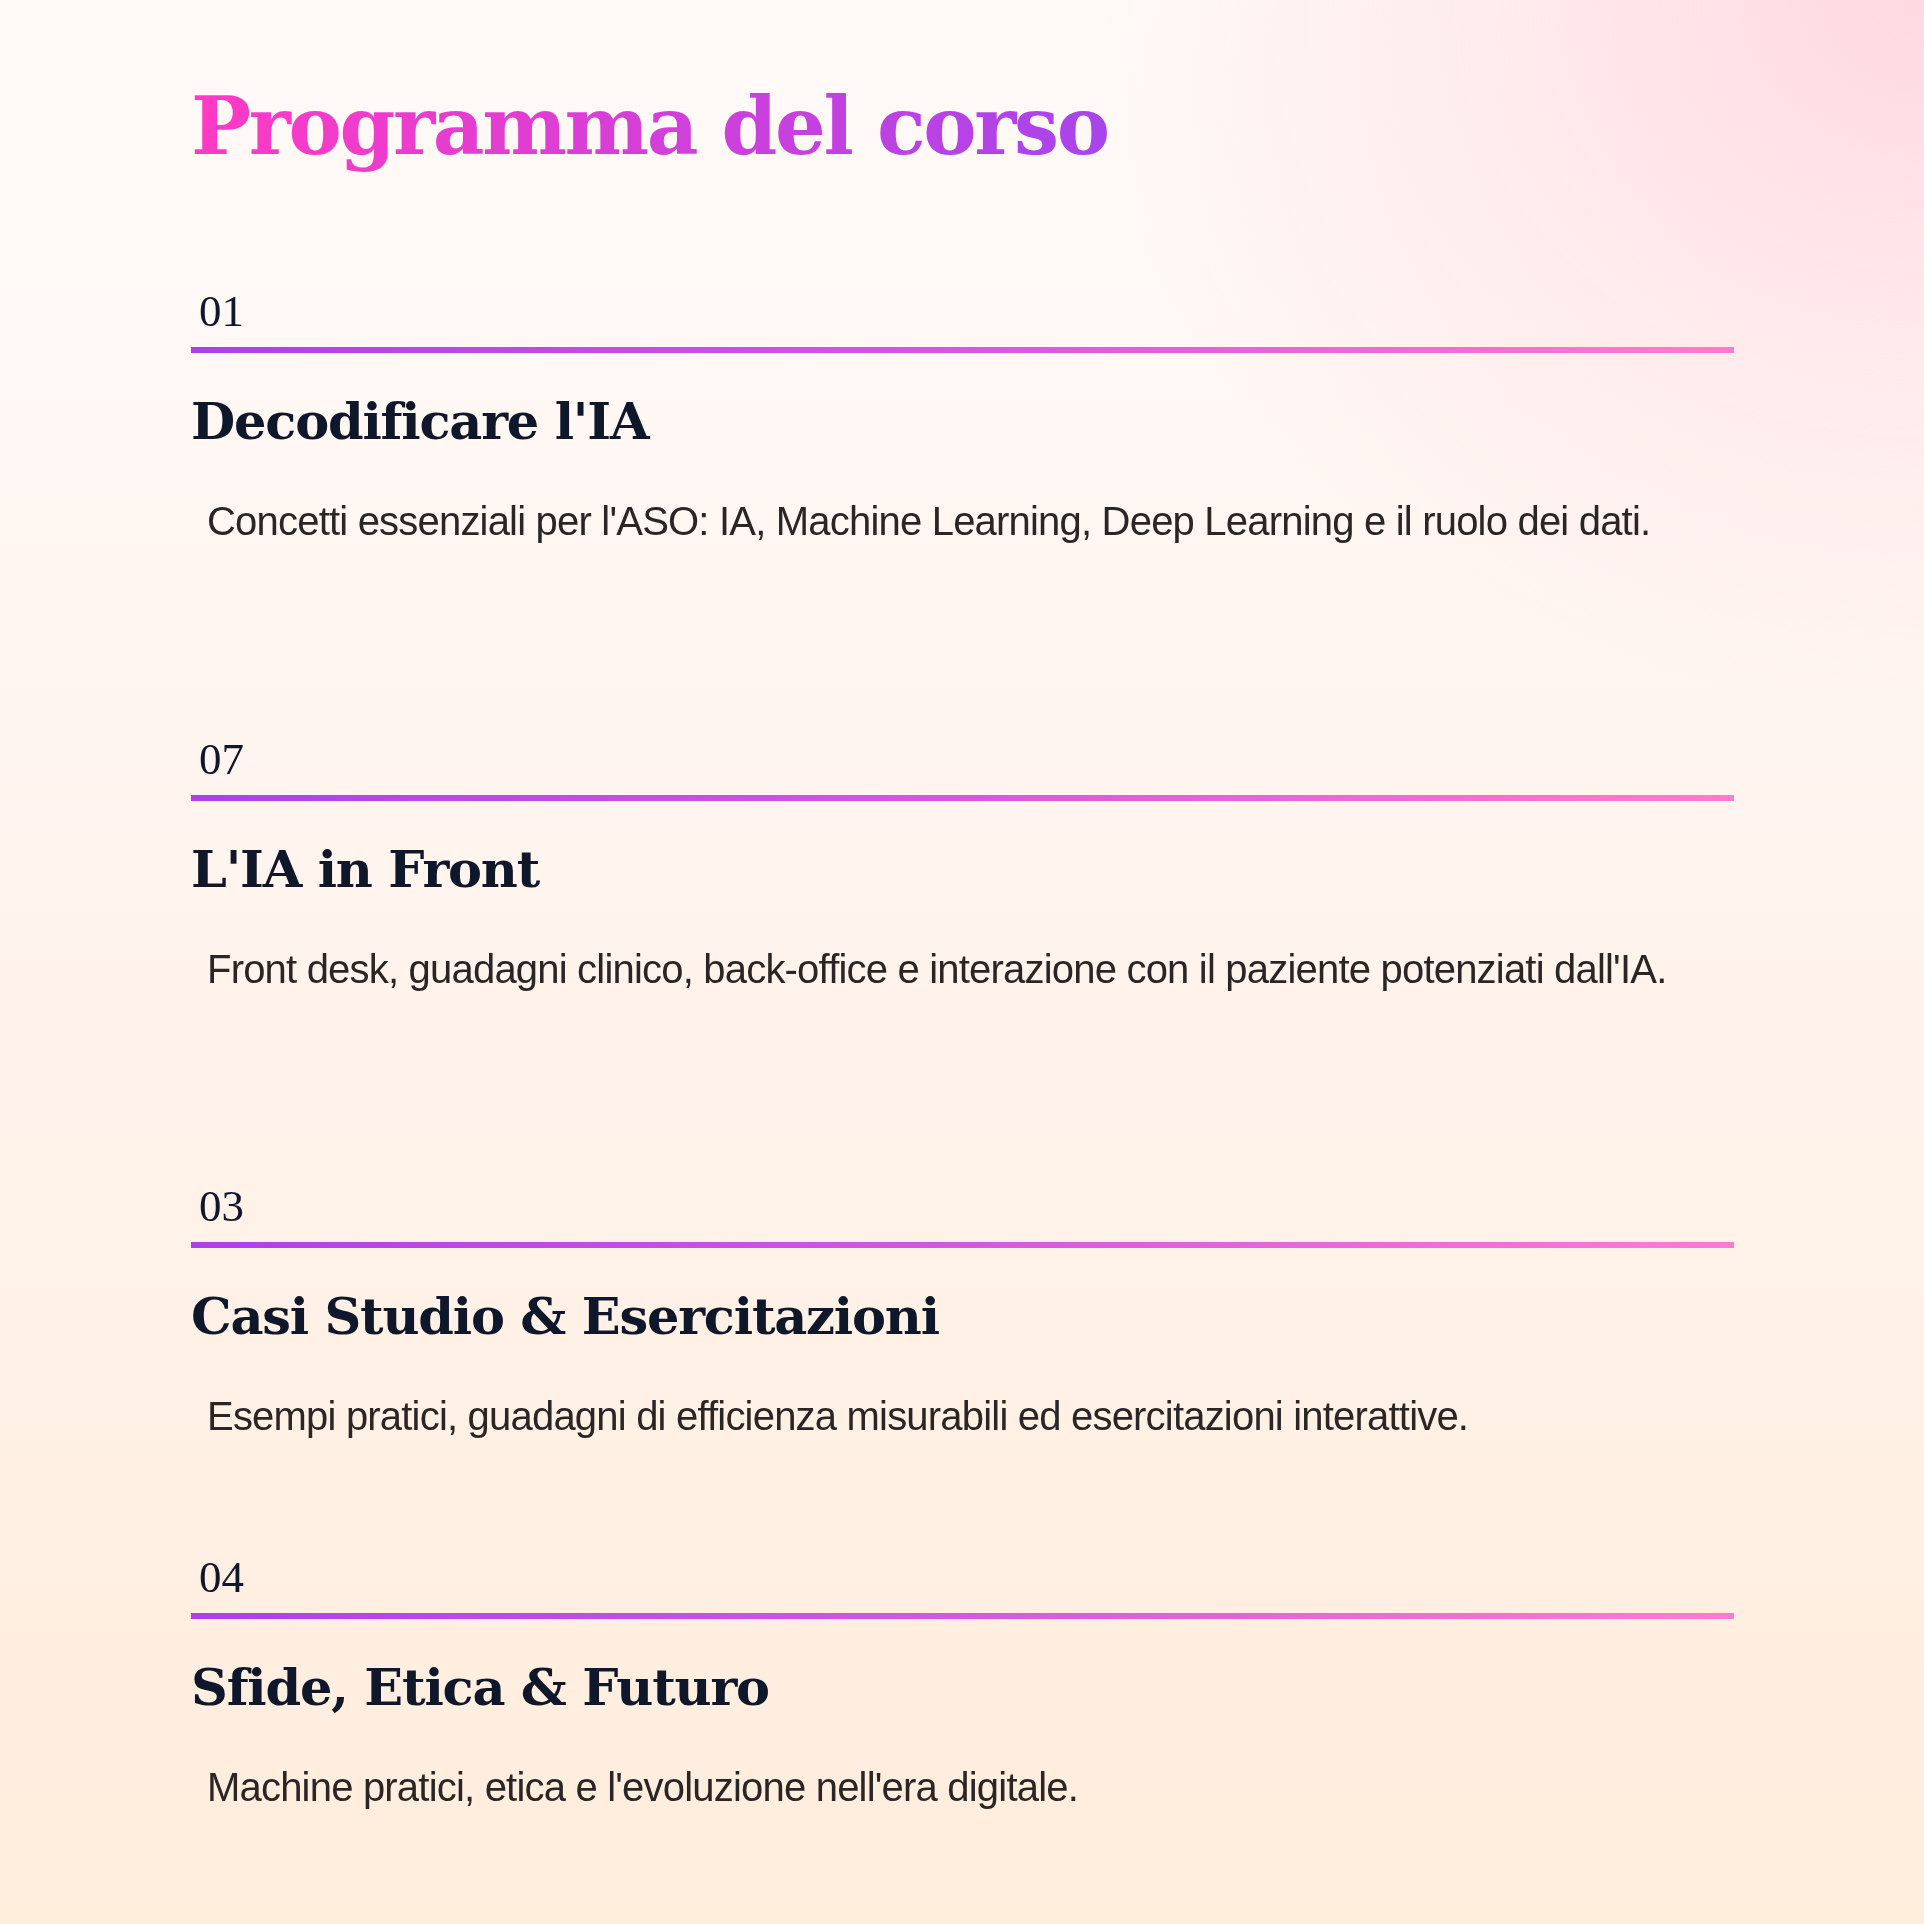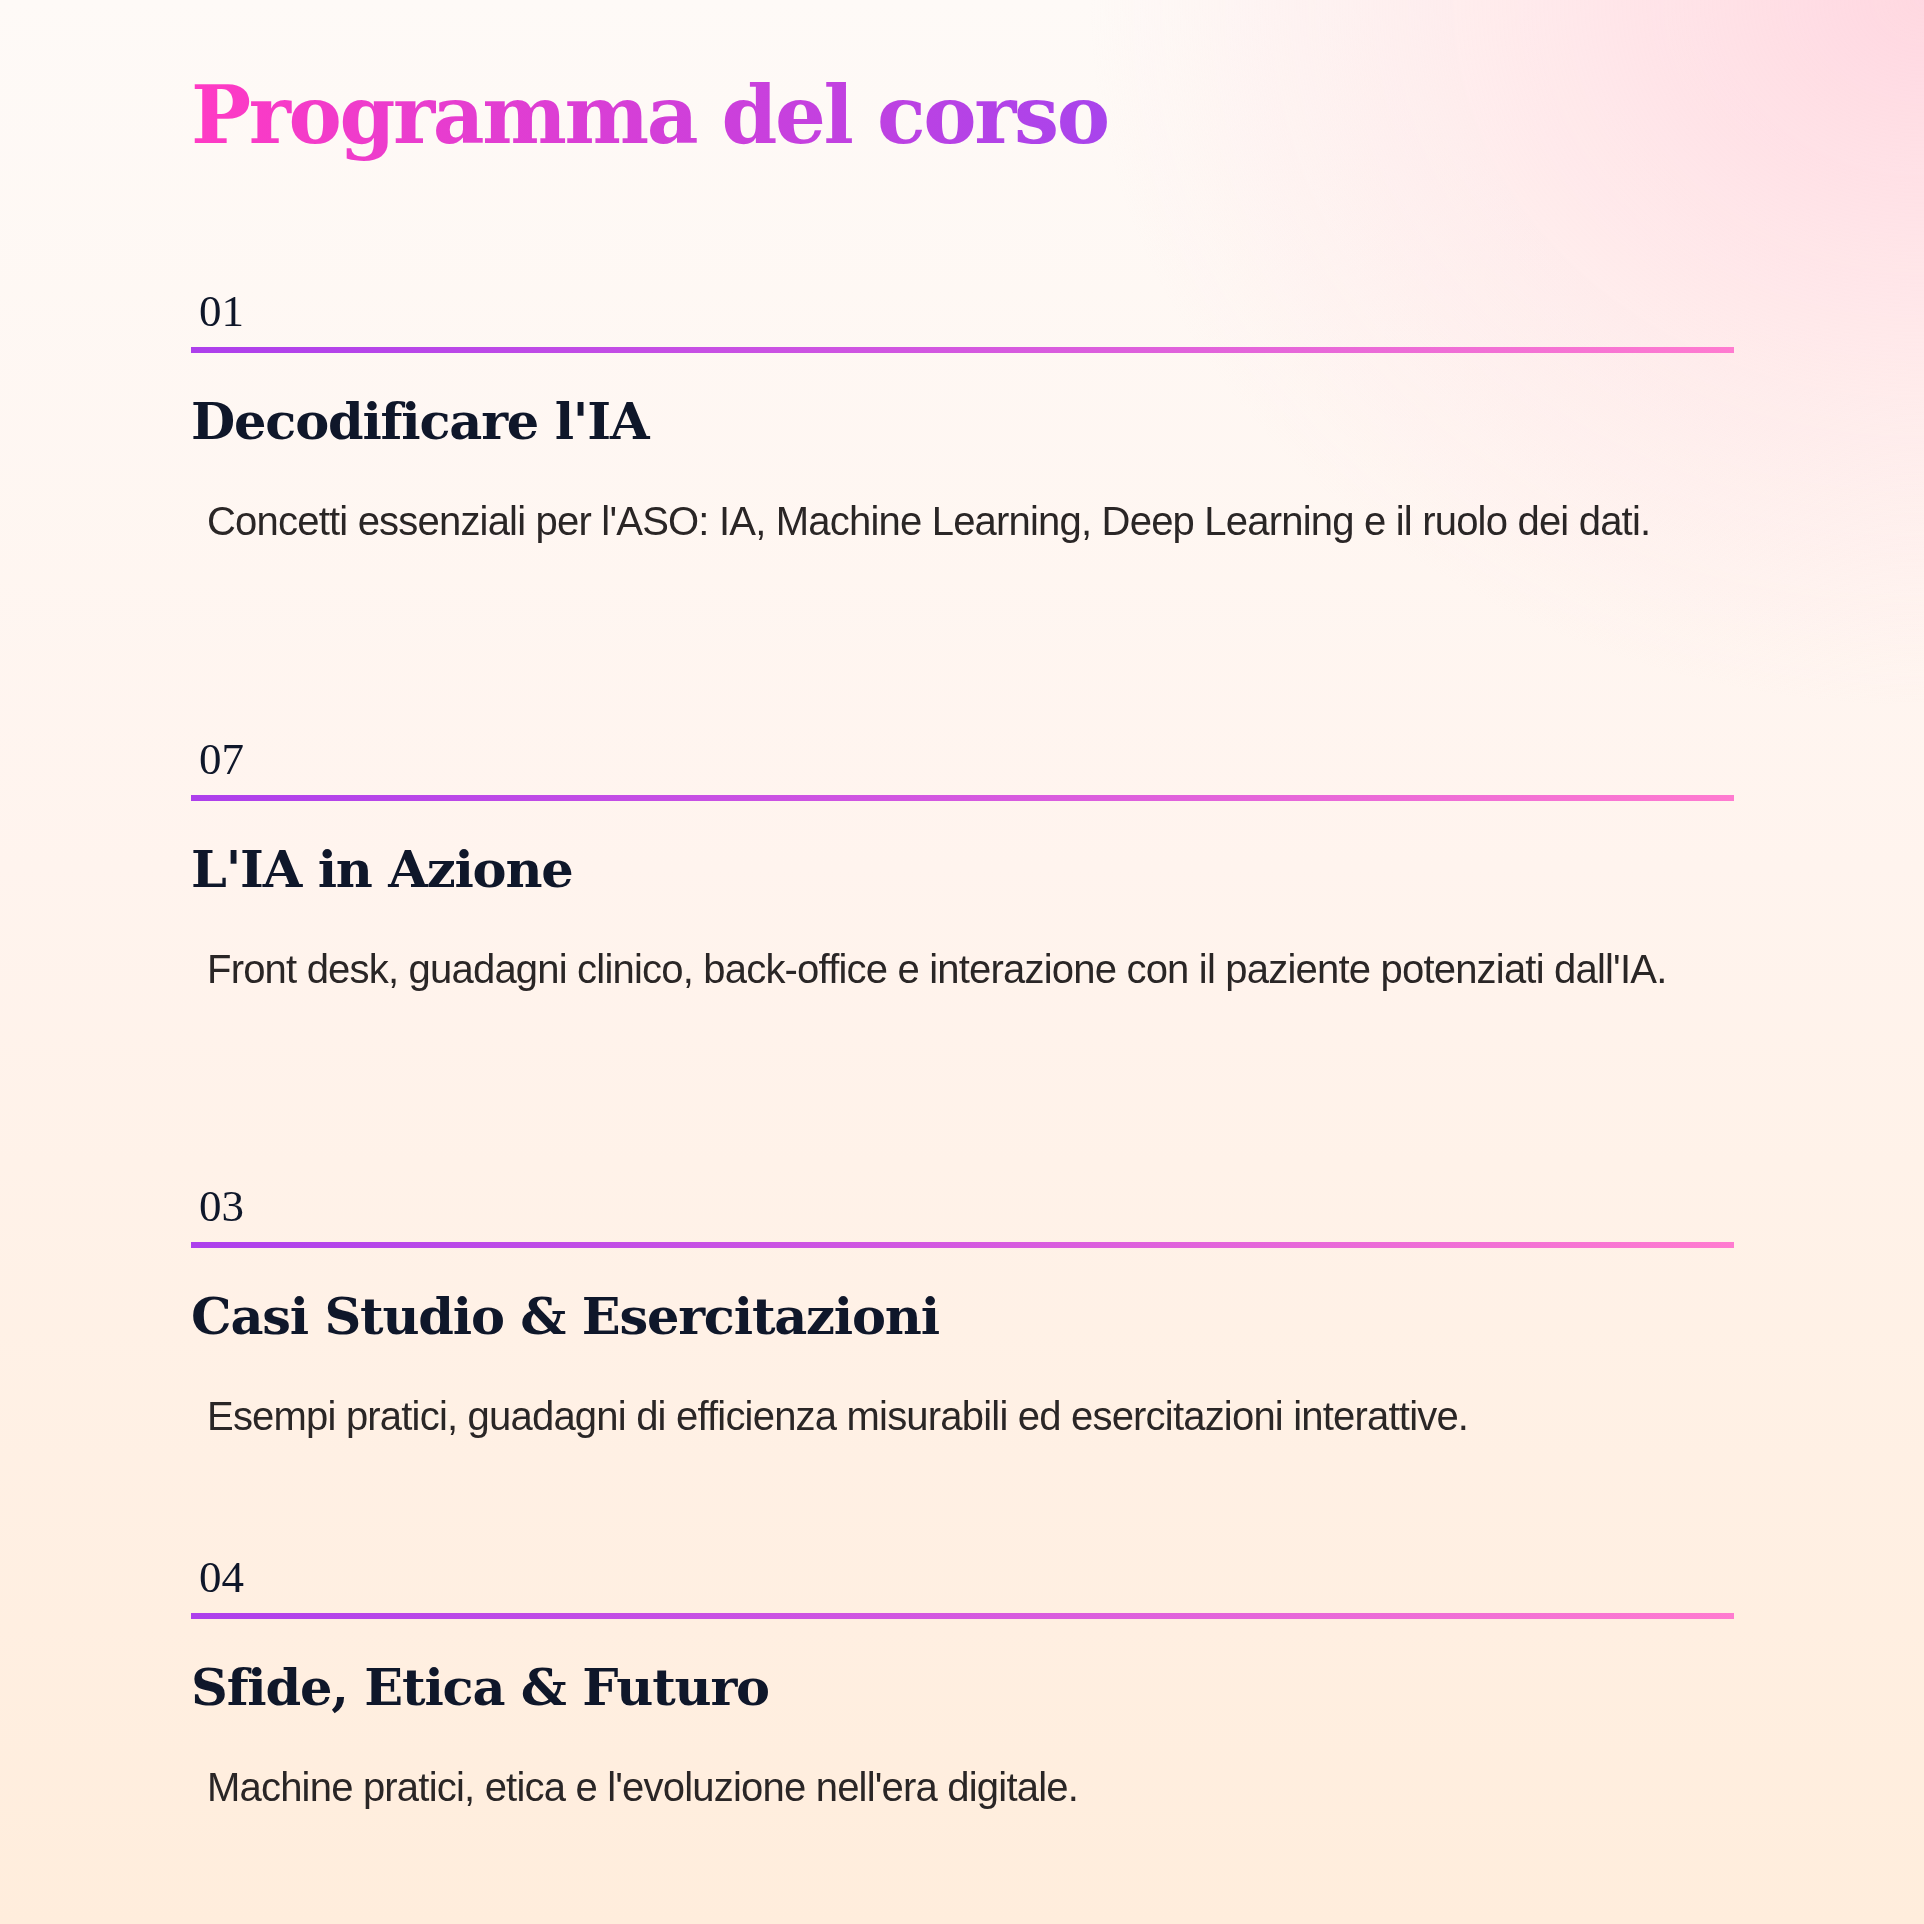--- a/index.html
+++ b/index.html
@@ -4,21 +4,21 @@
 <style>
   html, body { margin: 0; padding: 0; }
   body {
     width: 1925px; height: 1925px; overflow: hidden; position: relative;
     background:
       radial-gradient(ellipse 1043px 882px at 100% 0%, rgba(255,214,224,0.95) 0%, rgba(255,224,228,0.5) 45%, rgba(255,240,235,0) 80%),
       linear-gradient(180deg, #fefaf7 0%, #fff4ee 45%, #ffeddc 100%);
   }
   .page { position: absolute; left: 191px; top: 0; width: 1545px; }
   .title {
-    position: absolute; left: 0; top: 63px; margin: 0;
+    position: absolute; left: 0; top: 74px; margin: 0;
     font-family: "DejaVu Serif", serif; font-weight: 700;
     font-size: 80px; line-height: 104px; letter-spacing: -2.4px;
     background: linear-gradient(90deg, #ff3ac4 0%, #a844ec 100%);
     -webkit-background-clip: text; background-clip: text; color: transparent;
     white-space: nowrap;
   }
   .section { position: absolute; left: 0; width: 1545px; }
   .num {
     position: absolute; left: 0; top: -69px; margin: 8px;
     font-family: "Liberation Serif", serif; font-weight: 400;
@@ -49,21 +49,21 @@
   <section class="section" style="top:347px;">
     <div class="num">01</div>
     <div class="rule"></div>
     <h2 class="heading">Decodificare l'IA</h2>
     <p class="desc">Concetti essenziali per l'ASO: IA, Machine Learning, Deep Learning e il ruolo dei dati.</p>
   </section>
 
   <section class="section" style="top:795px;">
     <div class="num">07</div>
     <div class="rule"></div>
-    <h2 class="heading">L'IA in Azione</h2>
+    <h2 class="heading">L'IA in Front</h2>
     <p class="desc">Front desk, guadagni clinico, back-office e interazione con il paziente potenziati dall'IA.</p>
   </section>
 
   <section class="section" style="top:1242px;">
     <div class="num">03</div>
     <div class="rule"></div>
     <h2 class="heading">Casi Studio &amp; Esercitazioni</h2>
     <p class="desc">Esempi pratici, guadagni di efficienza misurabili ed esercitazioni interattive.</p>
   </section>
 

